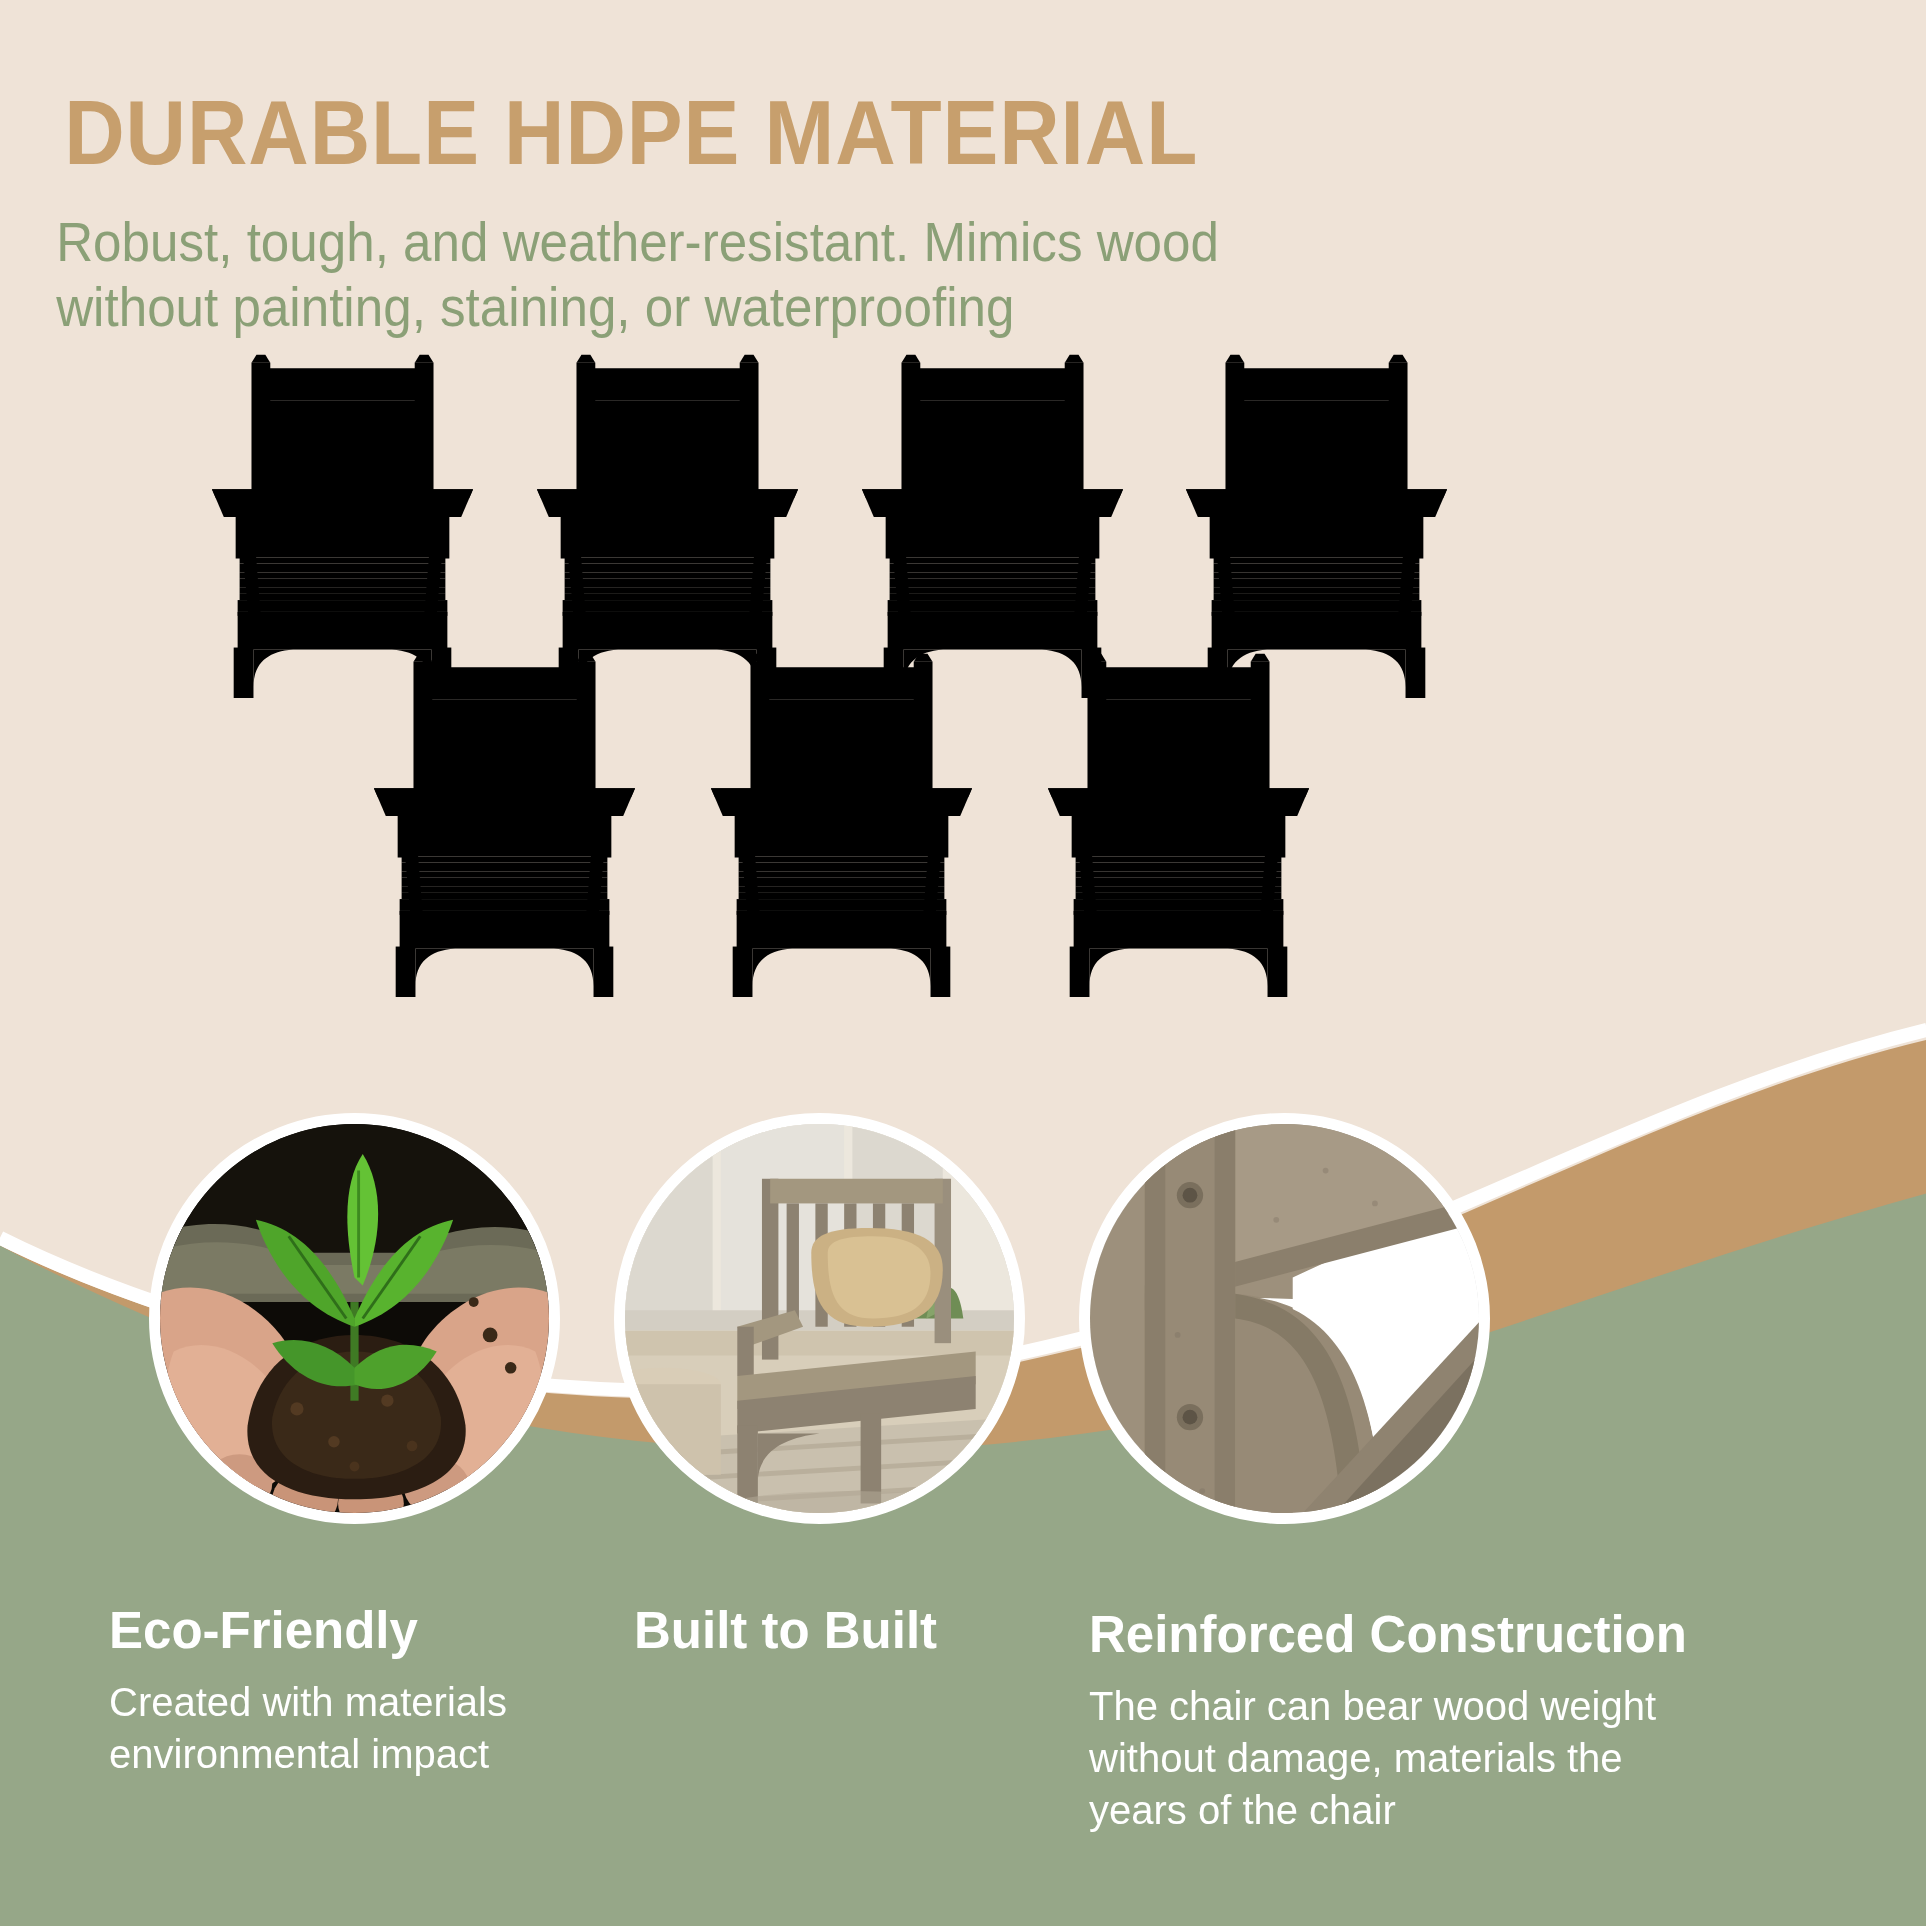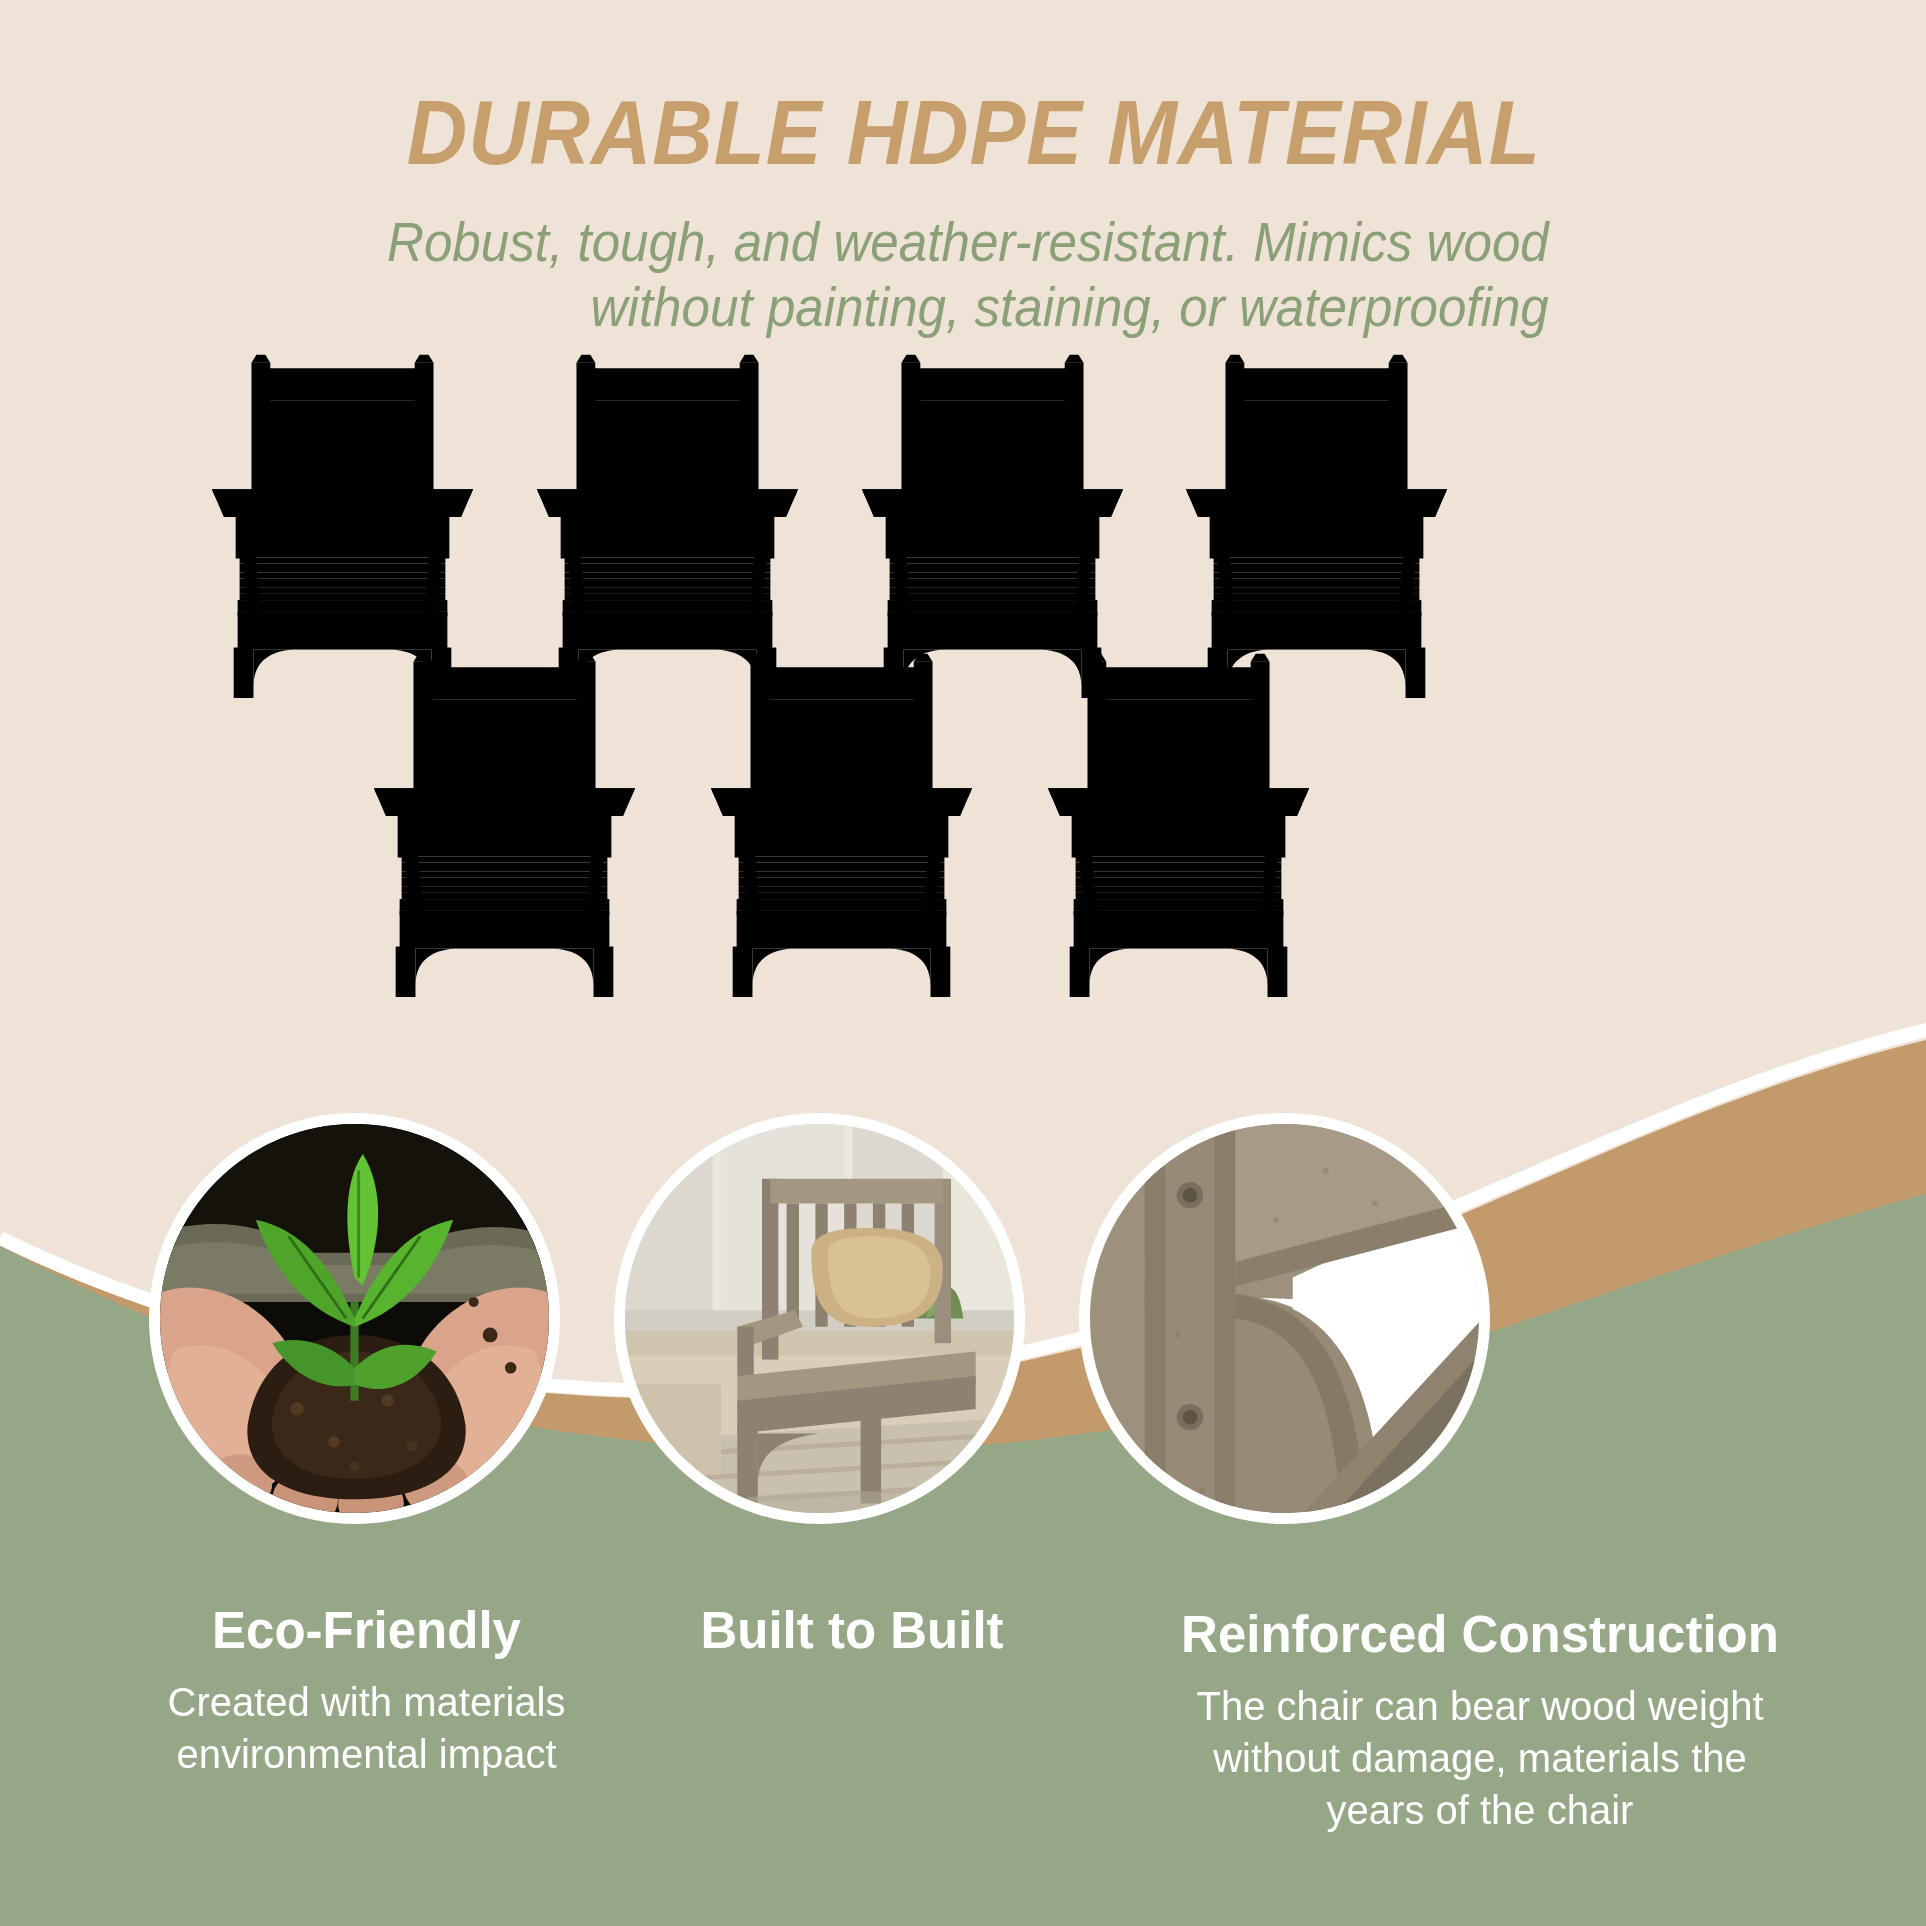--- a/index.html
+++ b/index.html
@@ -9,21 +9,21 @@
     font-family:"Liberation Sans", sans-serif;
     overflow:hidden;
     position:relative;
   }
   #stage{position:absolute;inset:0;width:1927px;height:1927px;overflow:hidden;}
 
   
   .bg-waves{position:absolute;left:0;top:0;width:1927px;height:1927px;z-index:0;}
 
   
-  .header{position:absolute;left:0;top:0;width:1605px;z-index:5;text-align:right;font-style:italic;}
+  .header{position:absolute;left:0;top:0;width:1605px;z-index:5;text-align:left;}
   .title{
     margin:0;padding-top:87px;
     font-family:"Liberation Sans", sans-serif;
     font-weight:bold;
     font-size:91px;
     letter-spacing:1px;
     color:#c79f6d;
     transform:scaleX(0.92);
     line-height:1.0;
   }
@@ -48,21 +48,21 @@
     border-radius:50%;
     border:11px solid #ffffff;
     box-sizing:border-box;
     overflow:hidden;
     background:#ddd;
   }
   .circle .art{position:absolute;inset:-11px;width:calc(100% + 22px);height:calc(100% + 22px);}
 
   
   .features{position:absolute;left:0;top:1604px;width:1927px;height:323px;z-index:7;}
-  .feature{position:absolute;text-align:center;color:#ffffff;}
+  .feature{position:absolute;color:#ffffff;}
   .feature h3{
     margin:0;font-size:51px;font-weight:bold;line-height:1.05;
     white-space:nowrap;
   }
   .feature p{
     margin:0;padding-top:18px;font-size:40px;line-height:1.30;font-weight:normal;
   }
   .feature p span{display:block;}
 </style>
 </head>

